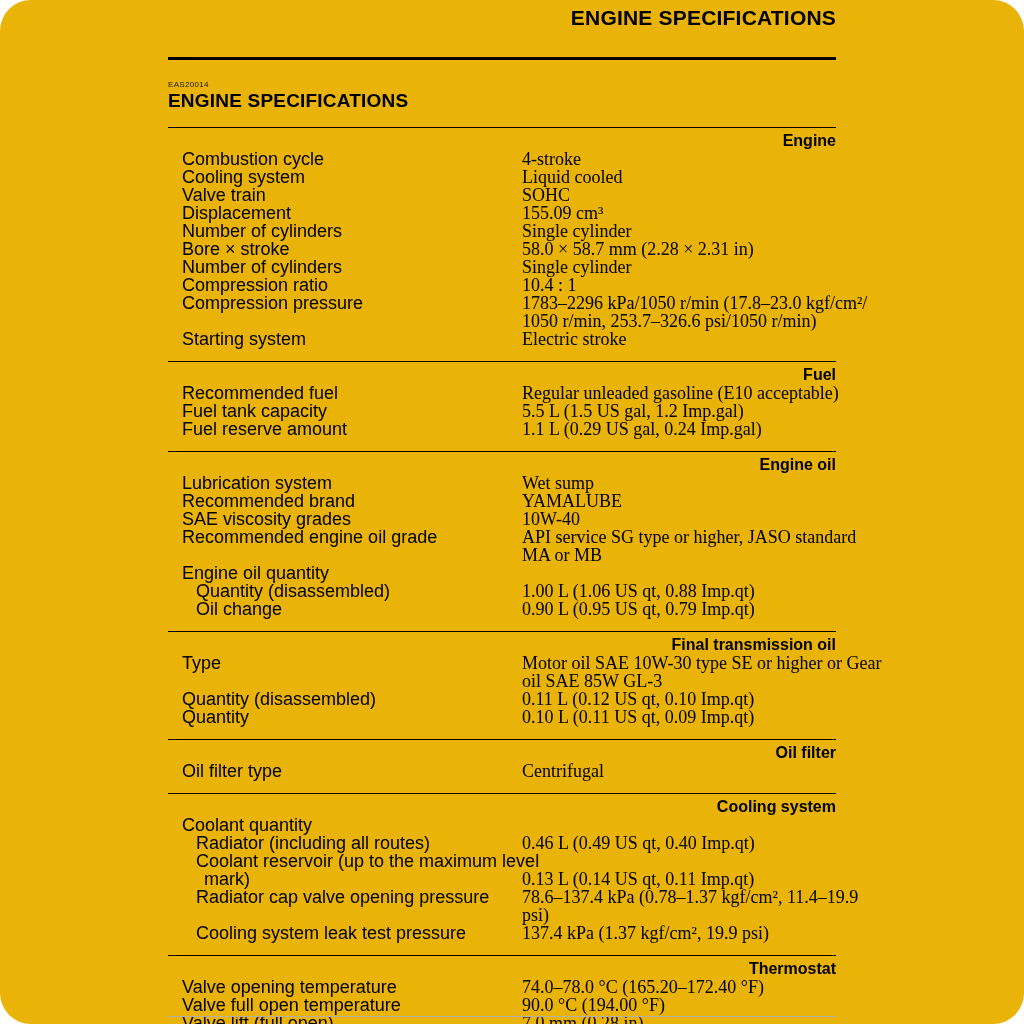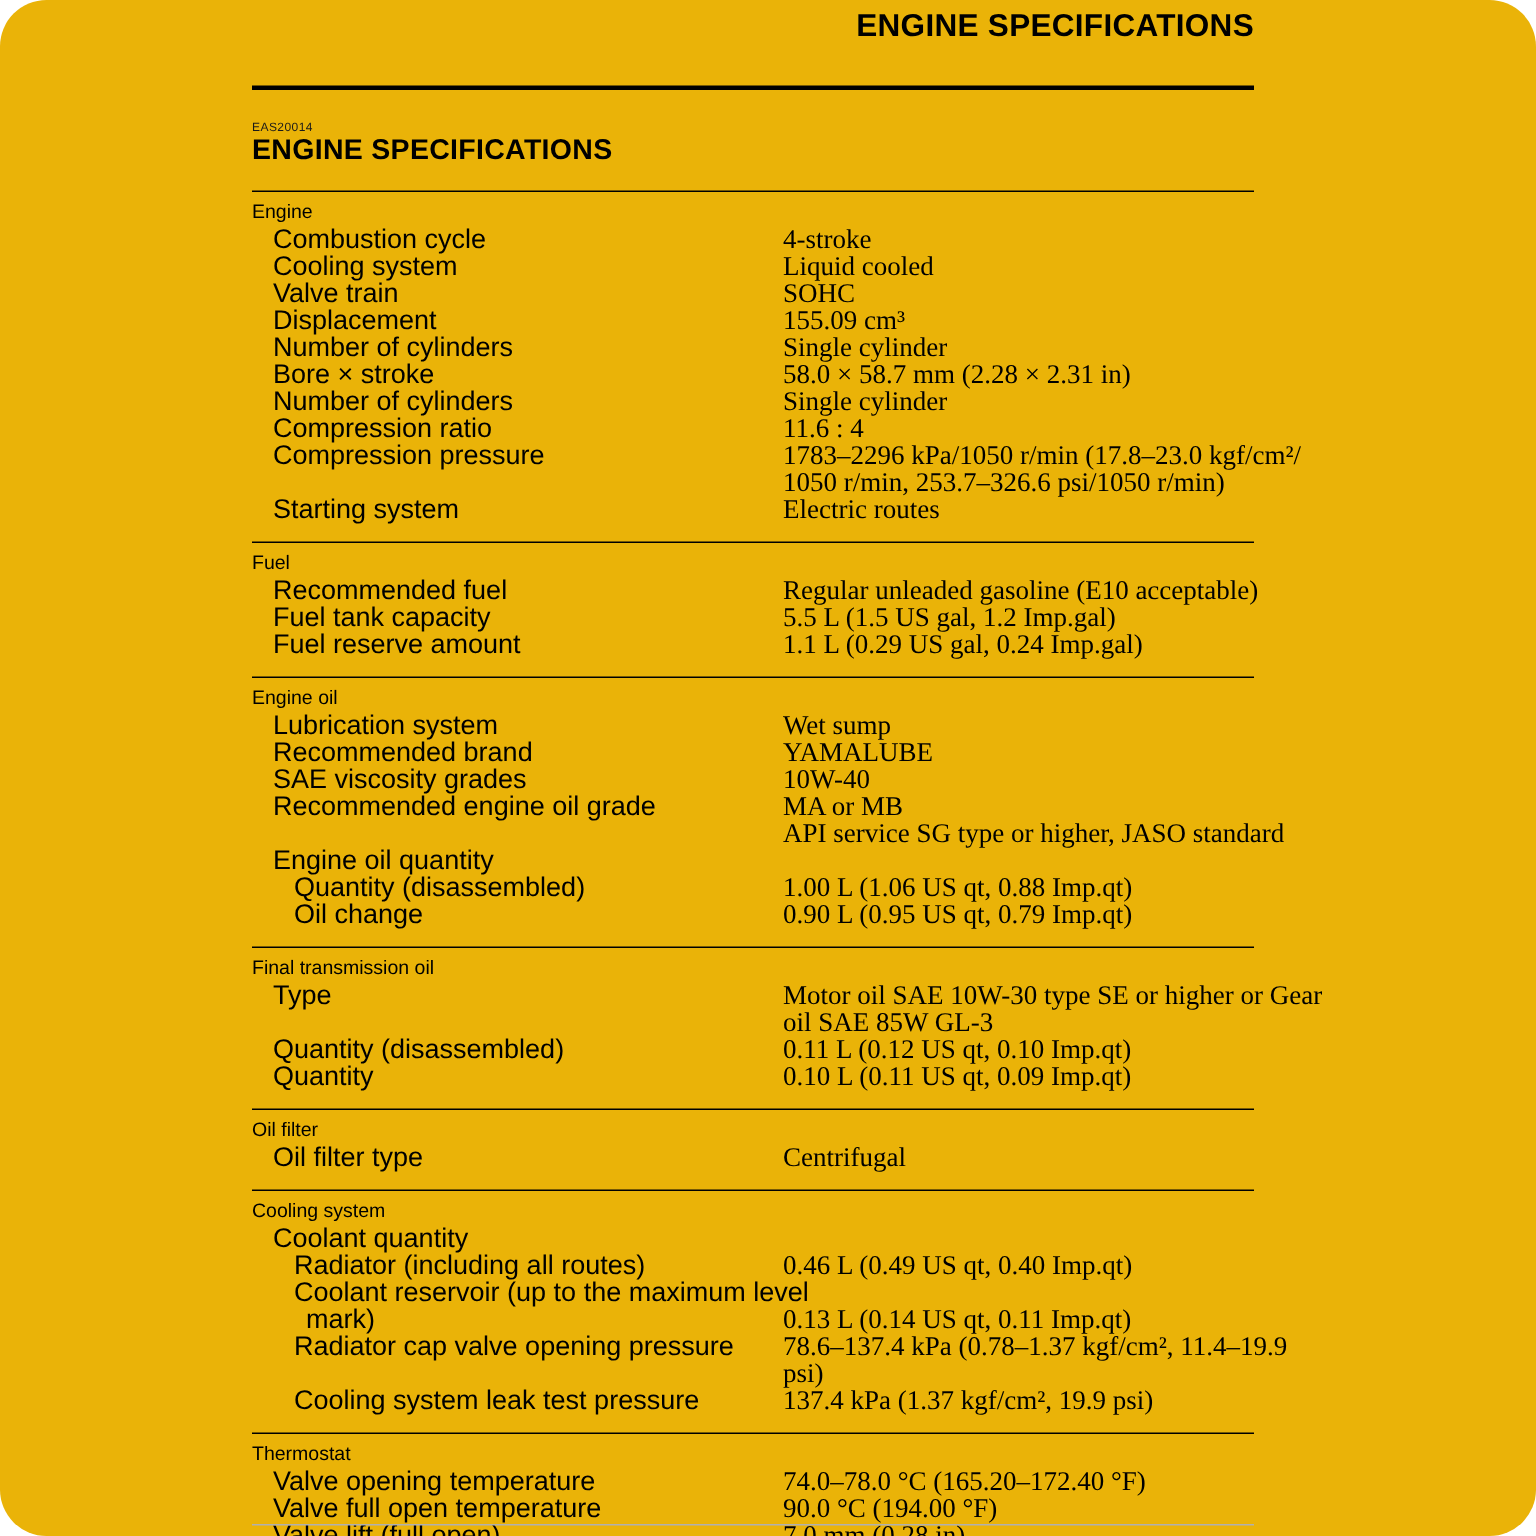--- a/index.html
+++ b/index.html
@@ -49,23 +49,24 @@
     line-height: 21px;
     letter-spacing: 0.2px;
   }
   .sections { margin-top: 16px; }
   .section {
     border-top: 1px solid #000;
     padding-bottom: 13px;
   }
   .section-heading {
     margin-top: 4px;
-    font-weight: normal;
-    font-size: 13px;
+    font-weight: bold;
+    font-size: 16px;
     line-height: 18px;
+    text-align: right;
   }
   .spec-row {
     display: flex;
     align-items: flex-start;
     font-size: 18px;
     line-height: 18px;
   }
   .spec-row.valign-bottom { align-items: flex-end; justify-content: flex-end; }
   .spec-label {
     flex: 0 0 auto;
@@ -152,38 +153,38 @@
             </div>
             <div class="spec-value">
               <div class="value-line">Single cylinder</div>
             </div>
           </div>
           <div class="spec-row indent-1">
             <div class="spec-label">
               <div class="label-line">Compression ratio</div>
             </div>
             <div class="spec-value">
-              <div class="value-line">11.6 : 4</div>
+              <div class="value-line">10.4 : 1</div>
             </div>
           </div>
           <div class="spec-row indent-1">
             <div class="spec-label">
               <div class="label-line">Compression pressure</div>
             </div>
             <div class="spec-value">
               <div class="value-line">1783–2296 kPa/1050 r/min (17.8–23.0 kgf/cm²/</div>
               <div class="value-line">1050 r/min, 253.7–326.6 psi/1050 r/min)</div>
             </div>
           </div>
           <div class="spec-row indent-1">
             <div class="spec-label">
               <div class="label-line">Starting system</div>
             </div>
             <div class="spec-value">
-              <div class="value-line">Electric routes</div>
+              <div class="value-line">Electric stroke</div>
             </div>
           </div>
         </div>
         <div class="section">
           <div class="section-heading">Fuel</div>
           <div class="spec-row indent-1">
             <div class="spec-label">
               <div class="label-line">Recommended fuel</div>
             </div>
             <div class="spec-value">
@@ -231,22 +232,22 @@
             </div>
             <div class="spec-value">
               <div class="value-line">10W-40</div>
             </div>
           </div>
           <div class="spec-row indent-1">
             <div class="spec-label">
               <div class="label-line">Recommended engine oil grade</div>
             </div>
             <div class="spec-value">
+              <div class="value-line">API service SG type or higher, JASO standard</div>
               <div class="value-line">MA or MB</div>
-              <div class="value-line">API service SG type or higher, JASO standard</div>
             </div>
           </div>
           <div class="spec-row indent-1">
             <div class="spec-label">
               <div class="label-line">Engine oil quantity</div>
             </div>
             <div class="spec-value">
               <div class="value-line"></div>
             </div>
           </div>

